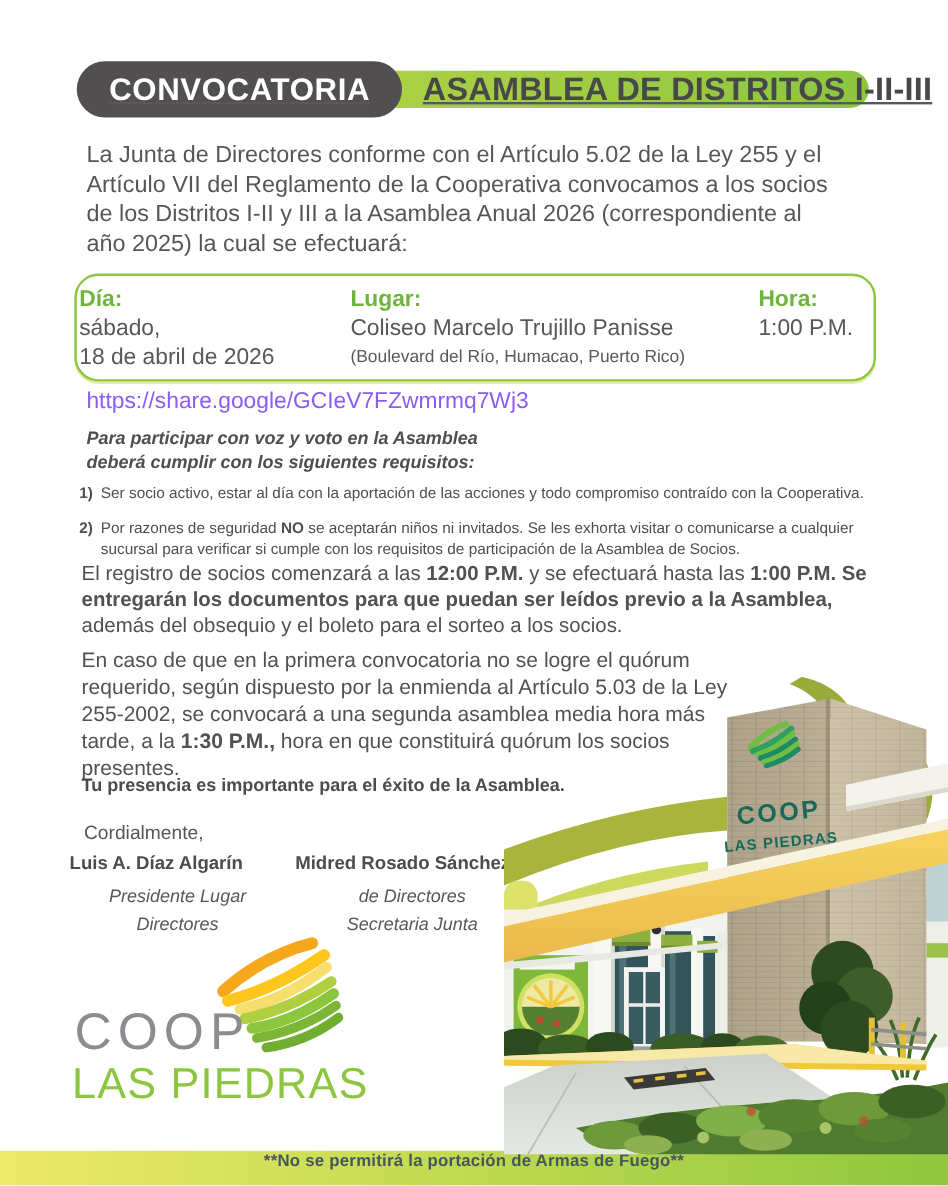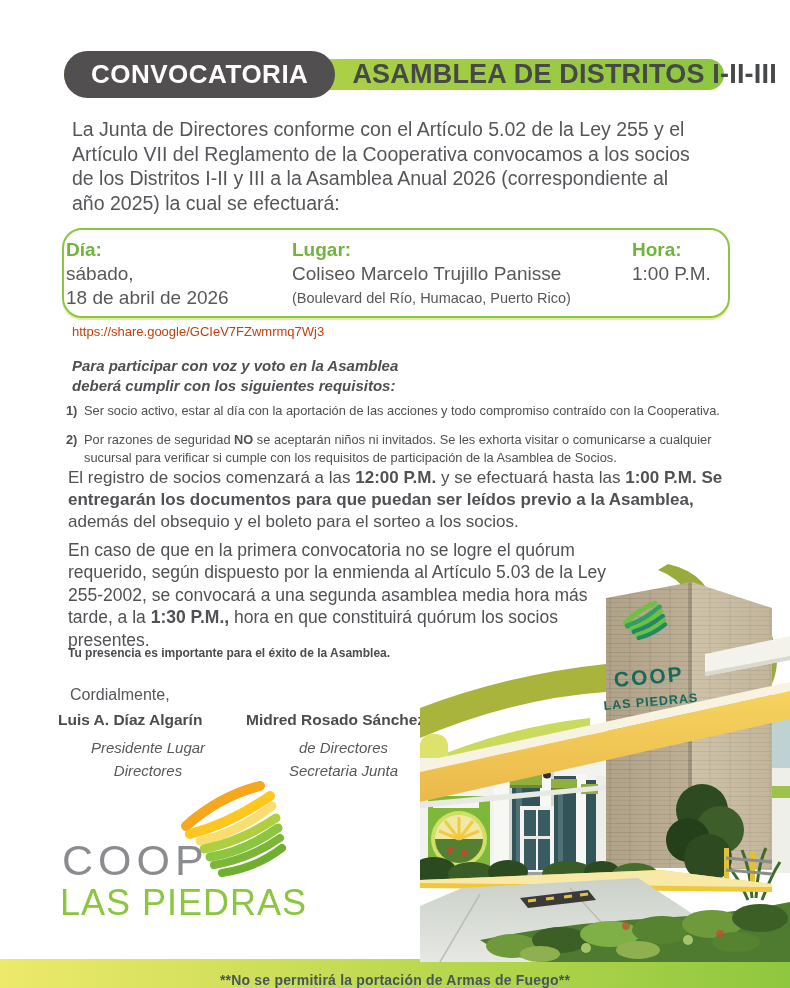--- a/index.html
+++ b/index.html
@@ -3,68 +3,68 @@
 <meta charset="utf-8">
 <style>
   html,body{margin:0;padding:0;}
   body{width:790px;height:988px;background:#fff;font-family:"Liberation Sans",sans-serif;color:#57585A;position:relative;overflow:hidden;}
   .page{position:absolute;inset:0;background:#fff;}
   .abs{position:absolute;}
 
   
   .header-pill{left:64px;top:59px;width:660px;height:31px;border-radius:26px;
     background:linear-gradient(90deg,#cada4b 0%,#a9cf44 45%,#8CC63F 100%);
-    display:flex;align-items:center;}
+    display:flex;align-items:center;text-decoration:underline;}
   .header-badge{height:47px;border-radius:26px;background:#524F50;color:#fff;
     display:flex;align-items:center;padding:0 27px;font-size:26px;font-weight:bold;letter-spacing:.5px;}
   .header-title{margin-left:17px;font-size:27px;font-weight:bold;color:#47484A;letter-spacing:.2px;white-space:nowrap;}
 
   .intro{left:72px;top:117px;width:618px;font-size:19.5px;line-height:1.26;color:#55565A;}
 
   
   .info-box{left:62px;top:228px;width:664px;height:86px;border:2px solid #8CC63F;border-radius:20px;
     box-shadow:0 2px 0 rgba(205,220,80,.55);}
   .ib-col{position:absolute;top:8px;line-height:24px;font-size:19px;}
   .ib-label{color:#6FB43C;font-weight:bold;font-size:19px;}
   .ib-val{color:#57585A;}
   .ib-small{font-size:14.5px;color:#57585A;}
 
-  .share-link{left:72px;top:324px;font-size:13px;color:#c2410c;text-decoration:none;}
+  .share-link{left:72px;top:324px;font-size:19px;color:#8b5cf6;text-decoration:none;}
 
   .req-intro{left:72px;top:356px;font-size:15px;font-weight:bold;font-style:italic;line-height:1.33;color:#4E4F52;}
 
   .req-list{left:66px;top:402px;width:668px;}
   .req-item{display:flex;margin-bottom:12px;font-size:12.8px;line-height:1.35;color:#4E4F52;}
   .req-num{font-weight:bold;width:18px;flex:0 0 18px;}
   .b{font-weight:bold;}
 
   .para-registro{left:68px;top:467px;width:664px;font-size:17px;line-height:1.3;color:#505154;}
   .para-quorum{left:68px;top:539px;width:556px;font-size:17.5px;line-height:1.28;color:#505154;}
-  .closing{left:68px;top:646px;font-size:12px;font-weight:bold;color:#4B4C4F;}
+  .closing{left:68px;top:646px;font-size:15px;font-weight:bold;color:#4B4C4F;}
 
   .salutation{left:70px;top:686px;font-size:16px;color:#55565A;}
   .sig{top:711px;width:180px;}
   .sig-left{left:58px;}
   .sig-right{left:246px;width:195px;}
   .sig-name{font-size:15.5px;font-weight:bold;color:#4B4C4F;white-space:nowrap;}
   .sig-title{font-size:15px;font-style:italic;color:#57585A;text-align:center;margin-top:8px;line-height:1.5;}
 
   
   .logo{left:58px;top:780px;width:250px;height:155px;}
   .logo-coop{position:absolute;left:4px;top:56px;font-size:43px;color:#8A8C8F;letter-spacing:5px;font-weight:normal;}
   .logo-name{position:absolute;left:2px;top:102px;font-size:36px;color:#8CC63F;letter-spacing:1px;font-weight:normal;white-space:nowrap;}
   .logo-swirl{position:absolute;left:96px;top:-4px;}
 
   
   .building{left:420px;top:558px;width:370px;height:404px;z-index:3;}
 
   
   .footer-bar{left:0;top:959px;width:790px;height:29px;z-index:1;
     background:linear-gradient(90deg,#EDE96B 0%,#C3DB52 45%,#8FC73E 100%);
-    display:flex;align-items:flex-end;justify-content:center;}
+    display:flex;align-items:flex-start;justify-content:center;}
   .footer-text{font-size:14px;font-weight:bold;color:#46575B;letter-spacing:.2px;}
 </style>
 </head>
 <body>
 
 <div class="page">
 
   <div class="abs header-pill">
     <div class="header-badge">CONVOCATORIA</div>
     <div class="header-title">ASAMBLEA DE DISTRITOS I-II-III</div>

